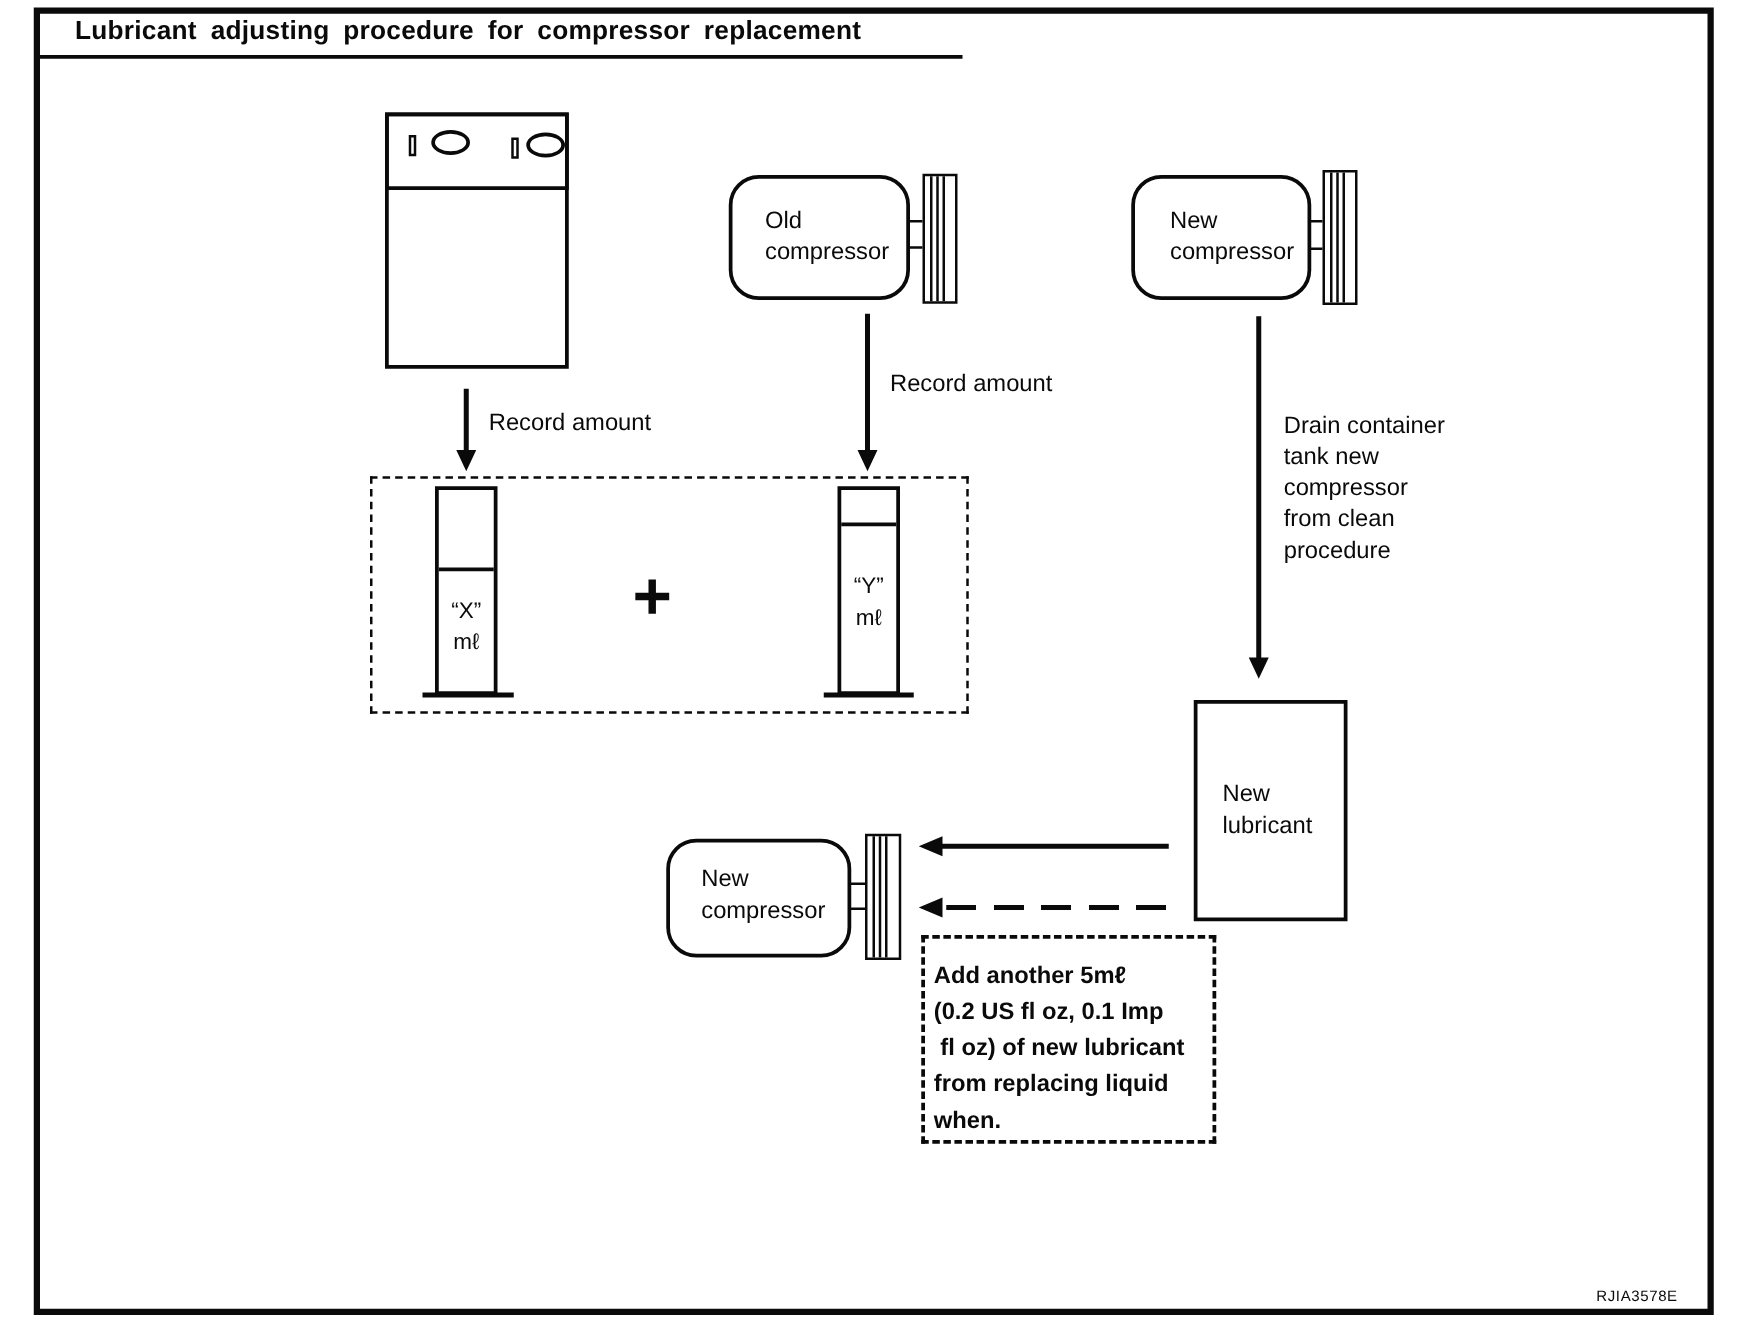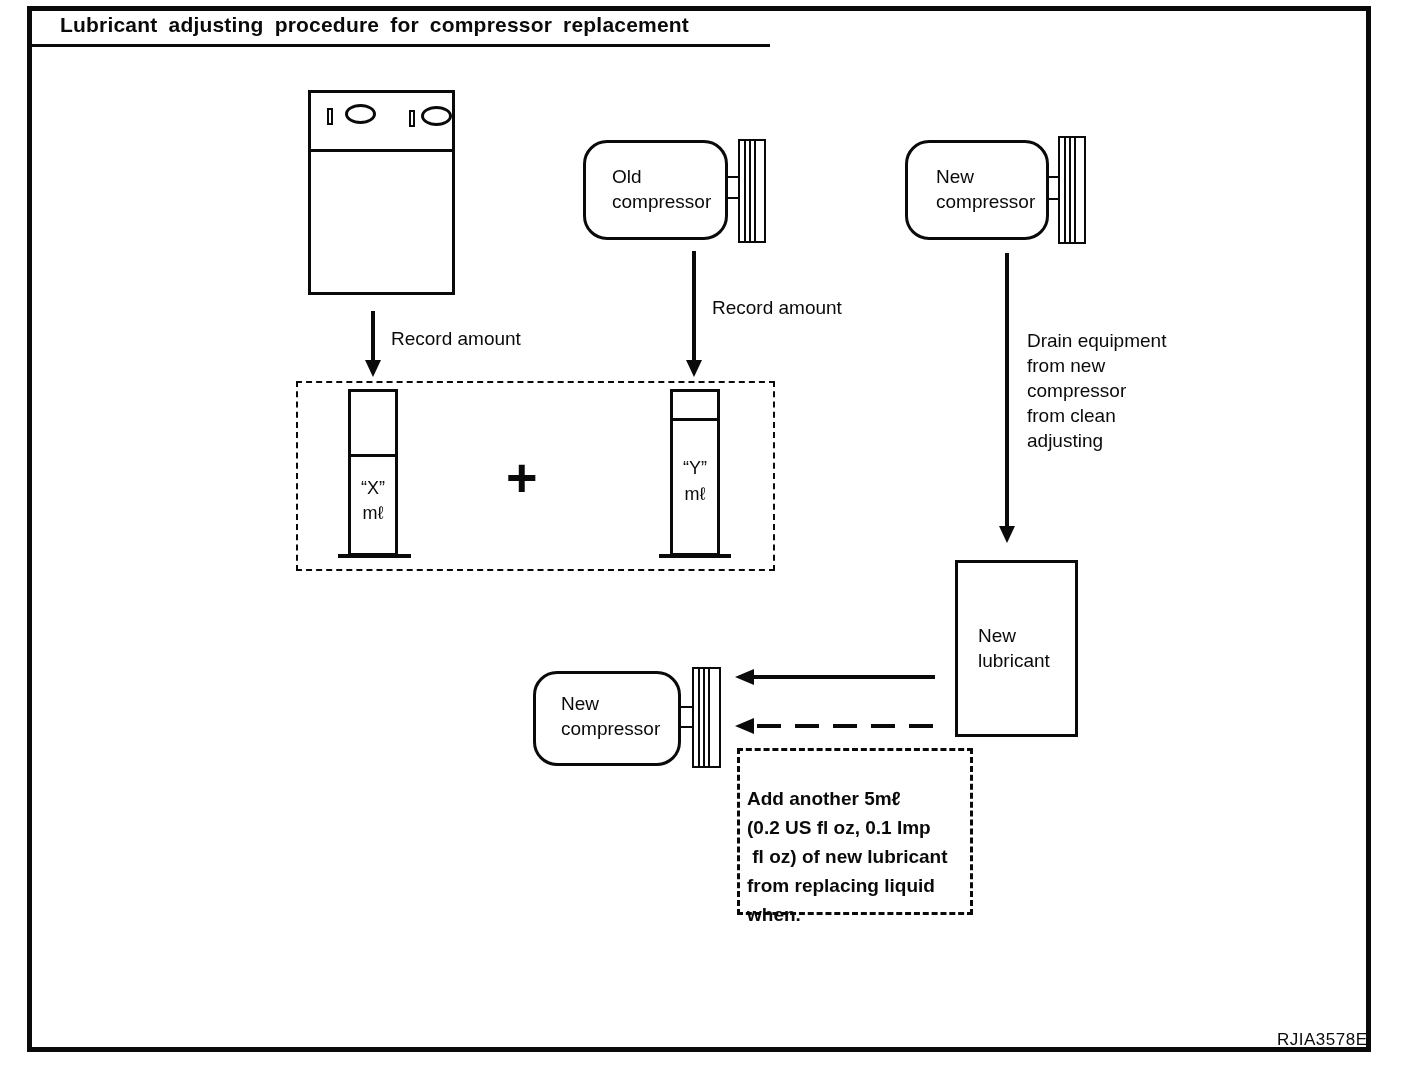--- a/index.html
+++ b/index.html
@@ -20,21 +20,21 @@
   .ah-left{width:0;height:0;border-top:8px solid transparent;border-bottom:8px solid transparent;border-right:19px solid var(--ink)}
   .dashline{background:repeating-linear-gradient(90deg,var(--ink) 0 24px,transparent 24px 38px)}
   .dial{border:3px solid var(--ink);border-radius:50%;background:var(--paper)}
   .knob{border:2px solid var(--ink);background:var(--paper)}
   .pulley{border:2px solid var(--ink);background:var(--paper)}
   .rib{position:absolute;top:0;bottom:0;width:2px;background:var(--ink)}
   .cyl{border:3px solid var(--ink);background:var(--paper)}
   .cyl-label{position:absolute;left:0;right:0;text-align:center;font-size:18px;line-height:25px}
   .fill-line{position:absolute;left:0;right:0;height:3px;background:var(--ink)}
   .plus{font-size:54px;font-weight:bold;line-height:54px}
-  .code{font-size:17px;letter-spacing:.5px}
+  .code{font-size:12px;letter-spacing:.5px}
 </style>
 </head>
 <body>
 
 <div class="page">
 
   <div class="abs frame" style="left:27px;top:6px;width:1344px;height:1046px"></div>
 
   <div class="abs title" style="left:60px;top:13px">Lubricant adjusting procedure for compressor replacement</div>
   <div class="abs ink" style="left:30px;top:44px;width:740px;height:3px"></div>
@@ -80,25 +80,25 @@
   <div class="abs ah-down" style="left:365px;top:360px"></div>
   <div class="abs t" style="left:391px;top:326px">Record amount</div>
 
   <div class="abs ink" style="left:692px;top:251px;width:4px;height:109px"></div>
   <div class="abs ah-down" style="left:686px;top:360px"></div>
   <div class="abs t" style="left:712px;top:295px">Record amount</div>
 
   <div class="abs ink" style="left:1005px;top:253px;width:4px;height:274px"></div>
   <div class="abs ah-down" style="left:999px;top:526px"></div>
   <div class="abs" style="left:1027px;top:328px">
-    <div class="t">Drain equipment</div>
-    <div class="t">from new</div>
+    <div class="t">Drain container</div>
+    <div class="t">tank new</div>
     <div class="t">compressor</div>
     <div class="t">from clean</div>
-    <div class="t">adjusting</div>
+    <div class="t">procedure</div>
   </div>
 
   <div class="abs dashbox2" style="left:296px;top:381px;width:479px;height:190px"></div>
 
   <div class="abs cyl" style="left:348px;top:389px;width:50px;height:167px">
     <div class="fill-line" style="top:62px"></div>
     <div class="cyl-label" style="top:84px">“X”</div>
     <div class="cyl-label" style="top:109px">mℓ</div>
   </div>
   <div class="abs ink" style="left:338px;top:554px;width:73px;height:4px"></div>
@@ -134,21 +134,21 @@
   </div>
   <div class="abs ink" style="left:679px;top:706px;width:13px;height:2px"></div>
   <div class="abs ink" style="left:679px;top:726px;width:13px;height:2px"></div>
   <div class="abs pulley" style="left:692px;top:667px;width:29px;height:101px">
     <div class="rib" style="left:4px"></div>
     <div class="rib" style="left:9px"></div>
     <div class="rib" style="left:14px"></div>
   </div>
 
   <div class="abs dashbox3" style="left:737px;top:748px;width:236px;height:167px">
-    <div class="abs" style="left:7px;top:33px">
+    <div class="abs" style="left:7px;top:15px">
       <div class="t b" style="line-height:29px">Add another 5mℓ</div>
       <div class="t b" style="line-height:29px">(0.2 US fl oz, 0.1 Imp</div>
       <div class="t b" style="line-height:29px"> fl oz) of new lubricant</div>
       <div class="t b" style="line-height:29px">from replacing liquid</div>
       <div class="t b" style="line-height:29px">when.</div>
     </div>
   </div>
 
   <div class="abs code" style="left:1277px;top:1030px">RJIA3578E</div>
 

